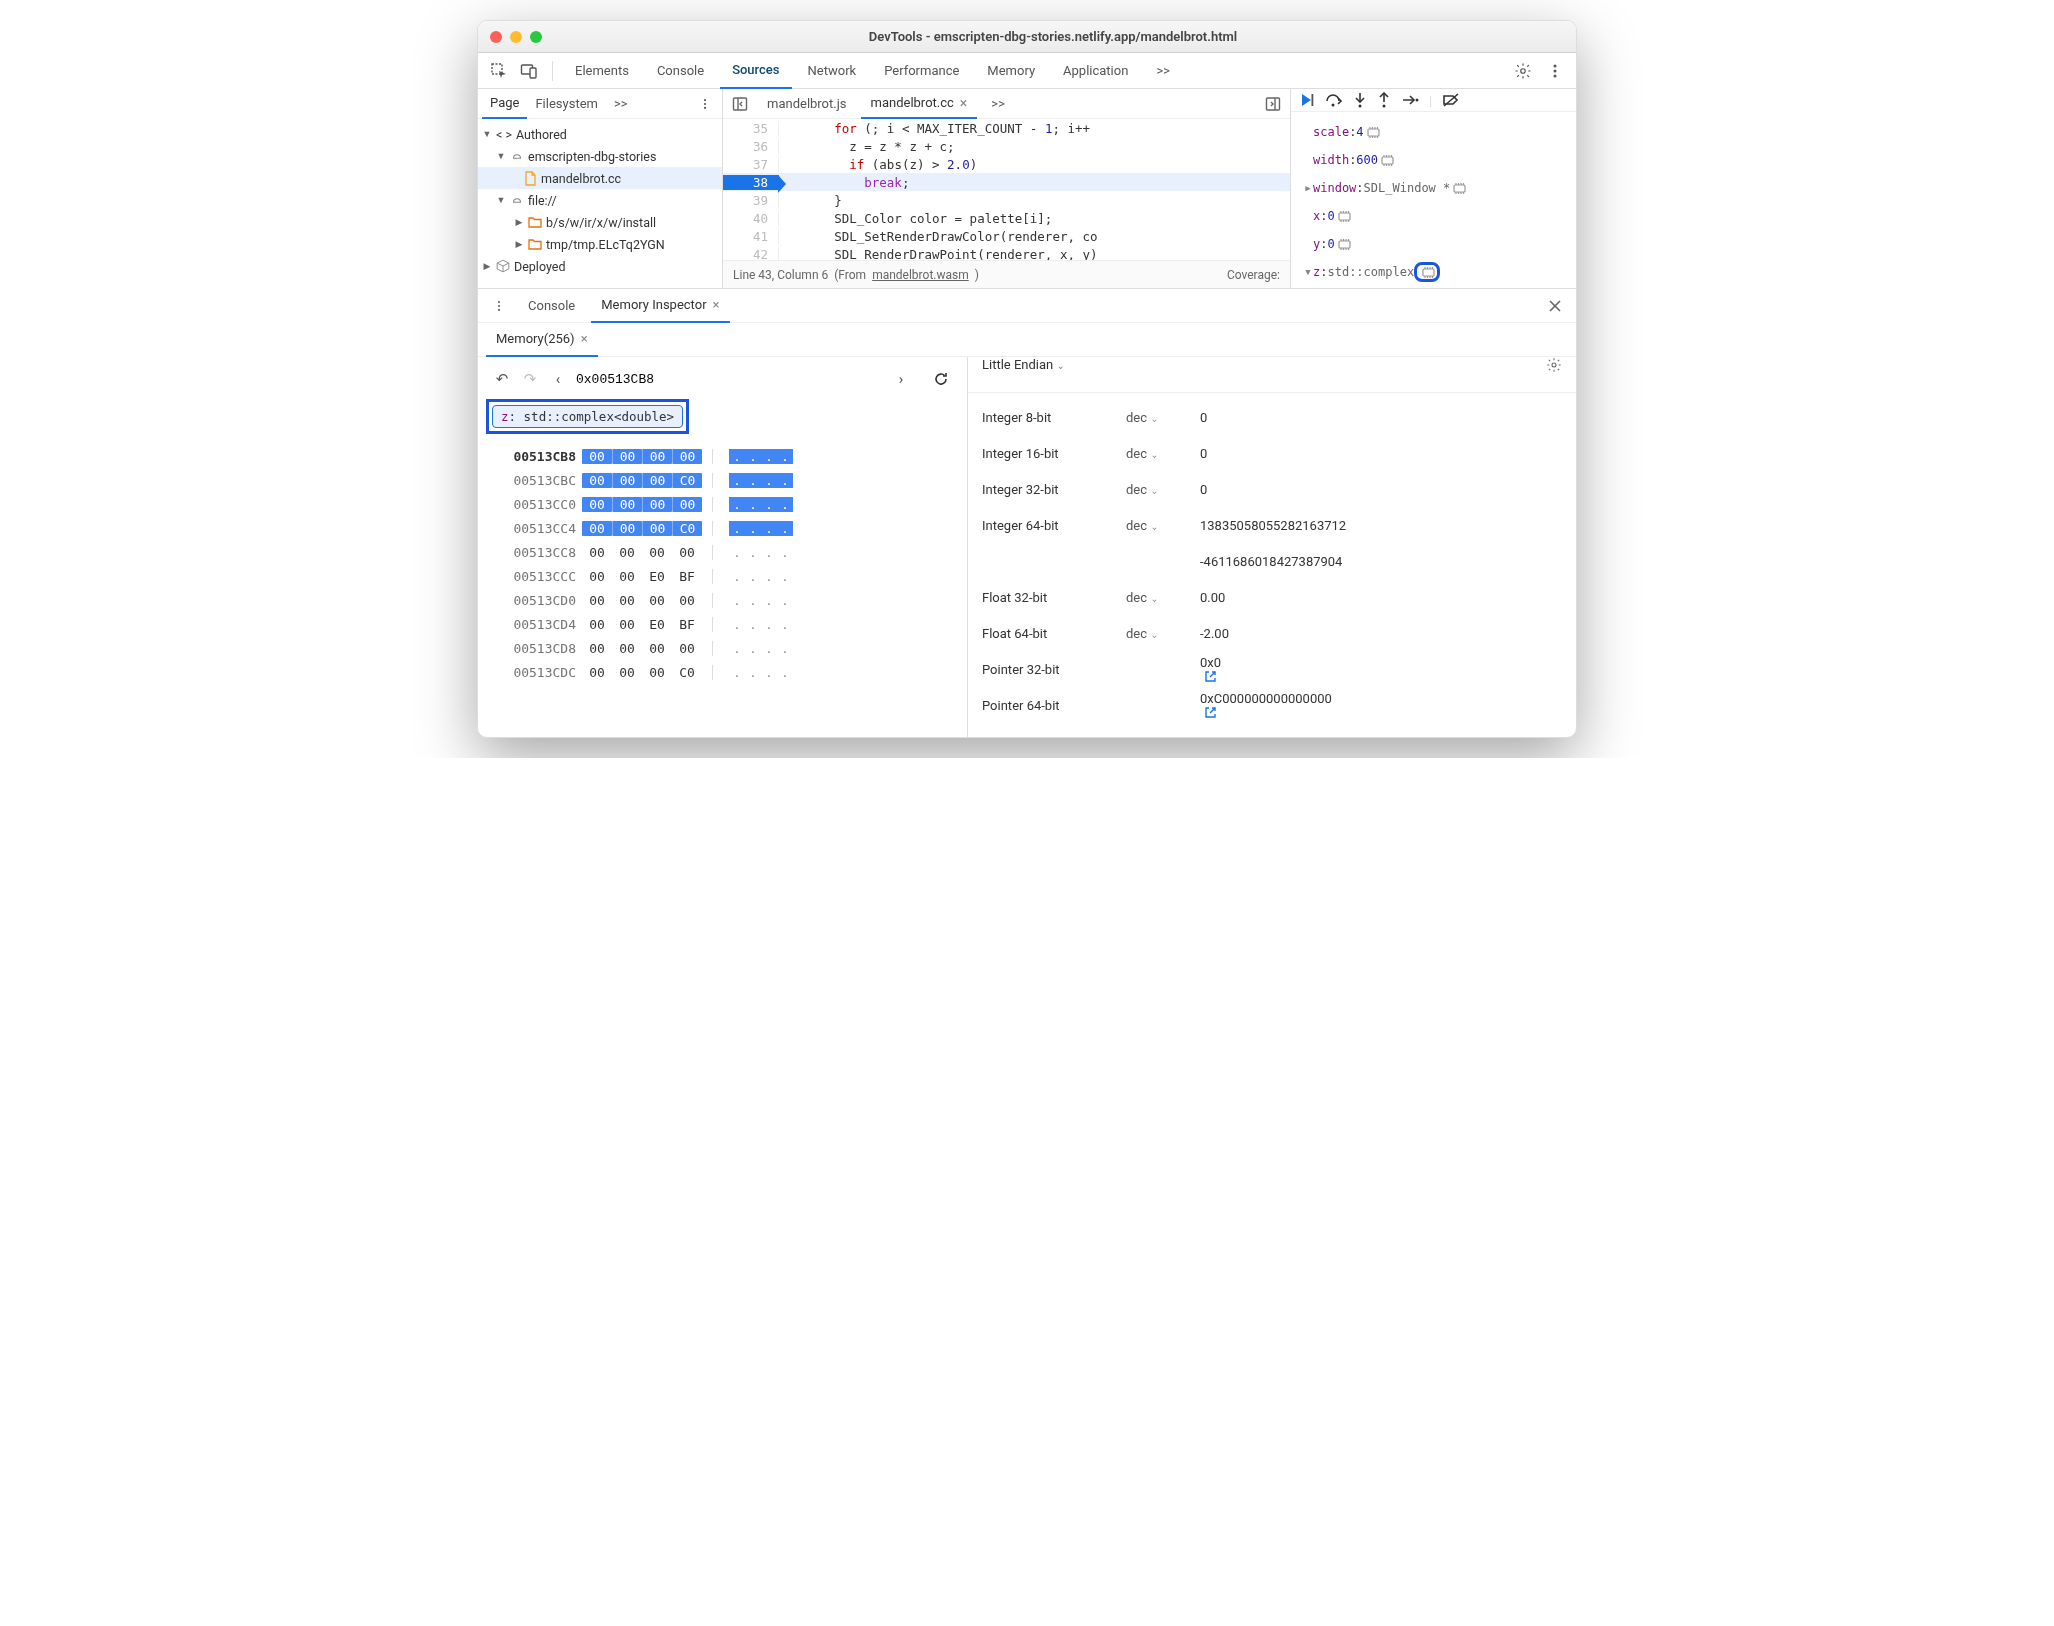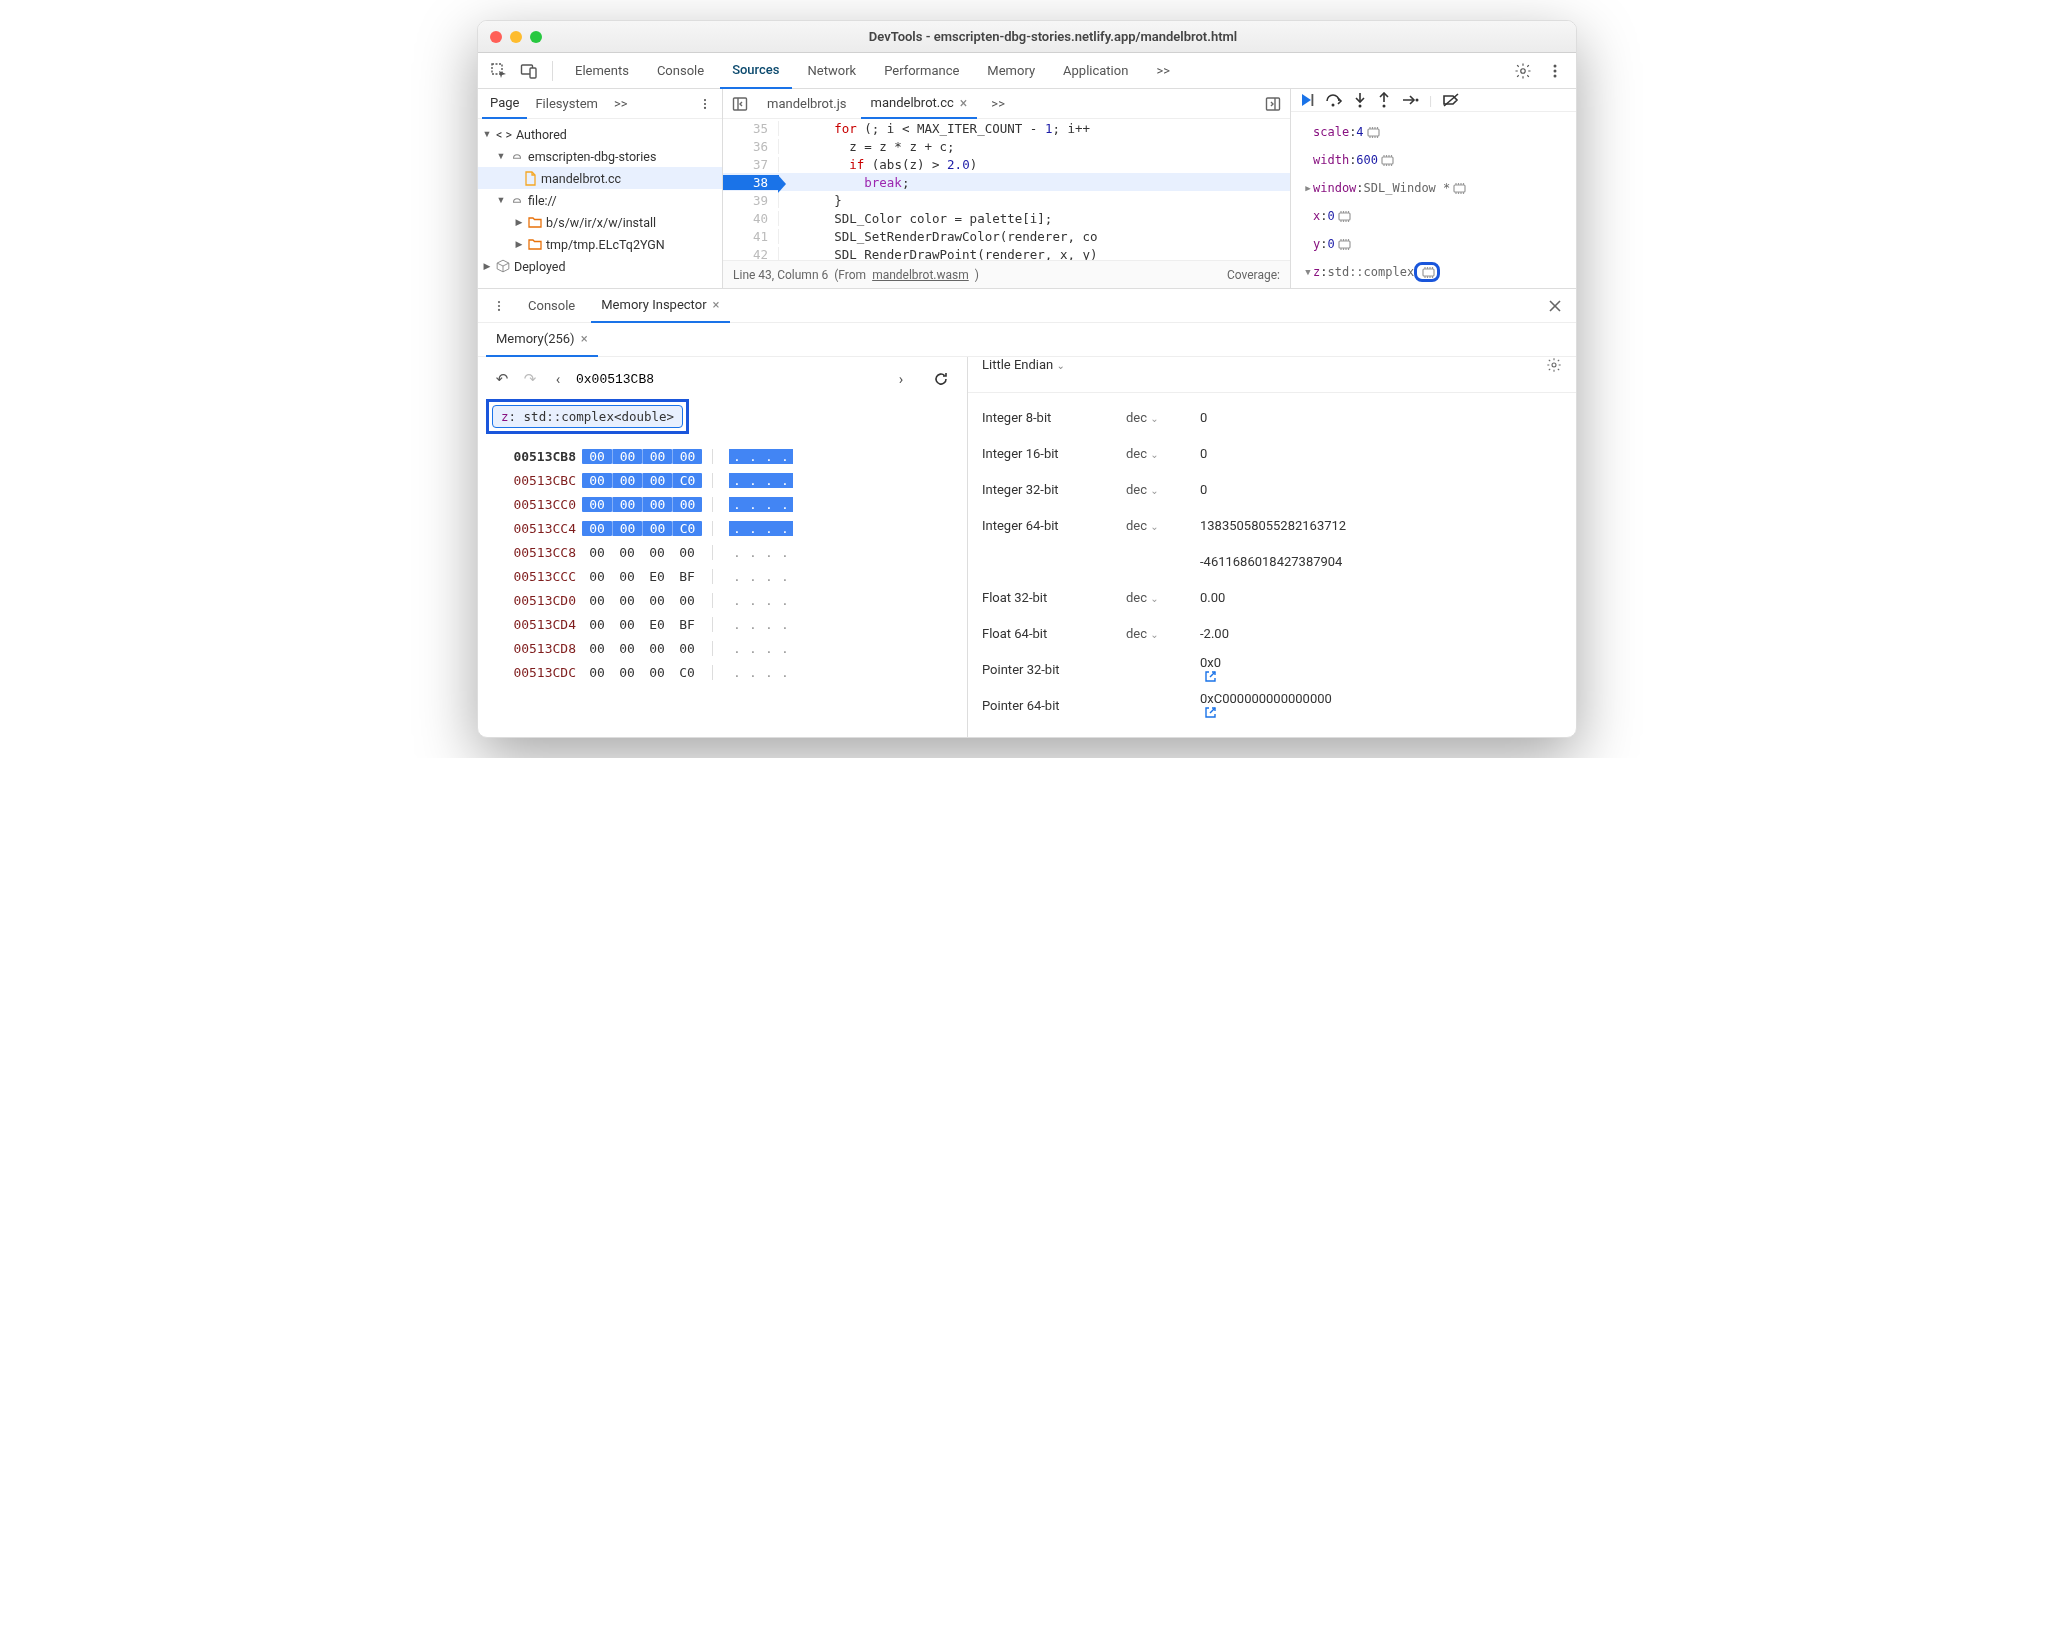--- a/index.html
+++ b/index.html
@@ -60,21 +60,21 @@
 .meminsp { display:flex; }
 .mem-left { width:490px; border-right:1px solid #ddd; padding:10px 8px 14px; }
 .mem-nav { display:flex; align-items:center; gap:8px; padding:0 6px 8px; }
 .addr-input { flex:1; height:24px; border:none; font-family: Liberation Mono, monospace; font-size:13px; }
 .mem-nav .navbtn { width:20px; text-align:center; color:#555; font-size:15px; }
 .chip { display:inline-flex; border:3px solid #1a56db; border-radius:0; padding:3px 3px; }
 .chip-inner { border:1px solid #1a73e8; background:#e8f0fe; border-radius:4px; padding:3px 8px; font-family: Menlo, Consolas, monospace; font-size:12.5px; }
 .chip-inner .sk { color:#881280; }
 .hex-table { margin-top:10px; }
 .hex-row { display:flex; align-items:center; height:24px; font-family: Menlo, Consolas, monospace; font-size:13px; gap:6px; }
-.hex-addr { width:90px; text-align:right; color:#7f1d1d; }
+.hex-addr { width:90px; text-align:right; color:#737373; }
 .hex-addr.bold { color:#333; font-weight:700; }
 .hex-bytes { display:flex; gap:0; border-right:1px solid #ddd; padding-right:10px; }
 .byte { width:30px; text-align:center; }
 .byte.hl { background:#4285f4; color:#fff; border-radius:1px; }
 .byte.hl + .byte.hl { border-left:1px solid rgba(255,255,255,.35); }
 .ascii { display:flex; gap:0; padding-left:10px; }
 .ach { width:16px; text-align:center; color:#999; }
 .ach.hl { background:#4285f4; color:#fff; }
 
 .mem-right { flex:1; padding:0; }

